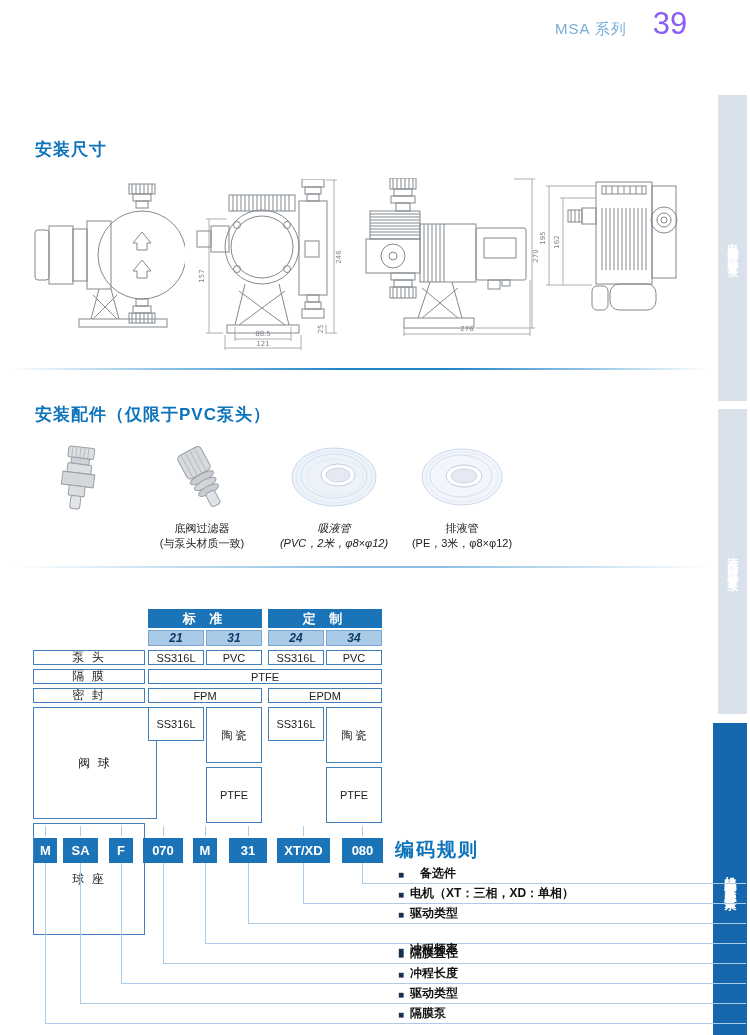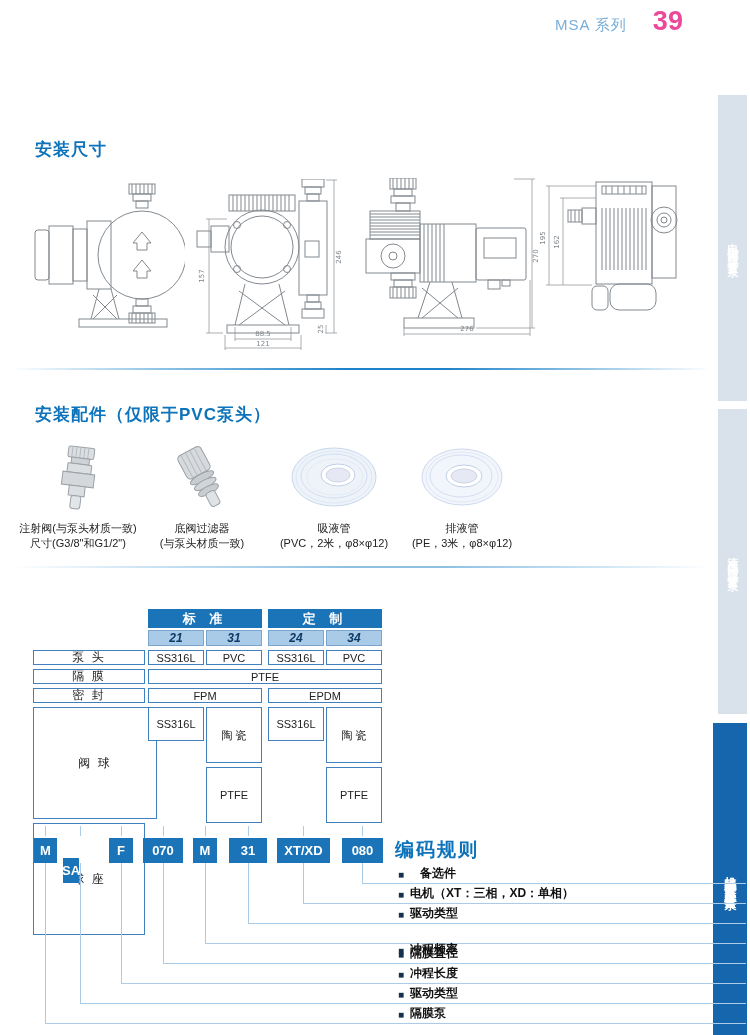--- a/index.html
+++ b/index.html
@@ -3,21 +3,21 @@
 <meta charset="utf-8">
 <style>
   * { margin:0; padding:0; box-sizing:border-box; }
   html,body { background:#ffffff; }
   body { font-family:"Liberation Sans","DejaVu Sans",sans-serif; }
   .page { position:relative; width:750px; height:1035px; background:#fff; overflow:hidden; }
 
   
   .hdr { position:absolute; left:555px; top:6px; display:flex; align-items:baseline; gap:26px; }
   .hdr .series { color:#77aed8; font-size:15px; letter-spacing:1px; }
-  .hdr .pageno { color:#ec4899; font-size:27px; font-weight:bold; }
+  .hdr .pageno { color:#8b5cf6; font-size:31px; font-weight:normal; }
 
   
   .sec-title { position:absolute; left:35px; color:#0d73ba; font-size:17px; font-weight:bold; letter-spacing:1px; }
 
   
   .divider { position:absolute; left:10px; width:700px; height:2px;
     background:linear-gradient(90deg, rgba(46,143,208,0) 0%, rgba(46,143,208,.55) 22%, #1e82c8 48%, #1e82c8 62%, rgba(46,143,208,.45) 85%, rgba(46,143,208,0) 100%); }
   .divider.faint { opacity:.5; }
 
   
@@ -228,29 +228,25 @@
     <ellipse cx="54" cy="32" rx="12" ry="7" fill="#e6e8f4" stroke="#cdd3ea"></ellipse>
   </svg>
   <svg class="acc-img" style="left:412px; top:443px;" width="100" height="70" viewBox="0 0 100 70">
     <ellipse cx="50" cy="34" rx="40" ry="28" fill="#f2f5fb" stroke="#ccd9ec"></ellipse>
     <ellipse cx="50" cy="34" rx="36" ry="25" fill="none" stroke="#e0e9f5"></ellipse>
     <ellipse cx="49" cy="33" rx="31" ry="21" fill="none" stroke="#d3e0f1"></ellipse>
     <ellipse cx="52" cy="33" rx="18" ry="11" fill="#ffffff" stroke="#c2cfe8"></ellipse>
     <ellipse cx="52" cy="33" rx="13" ry="7" fill="#e6e8f4" stroke="#cdd3ea"></ellipse>
   </svg>
 
-  <div class="acc-cap" style="left:16px; width:124px;">
-    <div>注射阀(与泵头材质一致)</div>
-    <div>尺寸(G3/8"和G1/2")</div>
-  </div>
   <div class="acc-cap" style="left:147px; width:110px;">
     <div>底阀过滤器</div>
     <div>(与泵头材质一致)</div>
   </div>
-  <div class="acc-cap" style="left:272px; width:124px;">
+  <div class="acc-cap" style="left:272px; width:124px;font-style:italic;">
     <div>吸液管</div>
     <div>(PVC，2米，φ8×φ12)</div>
   </div>
   <div class="acc-cap" style="left:400px; width:124px;">
     <div>排液管</div>
     <div>(PE，3米，φ8×φ12)</div>
   </div>
 
   <div class="divider faint" style="top:566px;"></div>
 
@@ -319,21 +315,21 @@
   <div class="cline" style="left:45px; top:826px; width:1px; height:10px;"></div>
   <div class="cline" style="left:80px; top:826px; width:1px; height:10px;"></div>
   <div class="cline" style="left:121px; top:826px; width:1px; height:10px;"></div>
   <div class="cline" style="left:163px; top:826px; width:1px; height:10px;"></div>
   <div class="cline" style="left:205px; top:826px; width:1px; height:10px;"></div>
   <div class="cline" style="left:248px; top:826px; width:1px; height:10px;"></div>
   <div class="cline" style="left:303px; top:826px; width:1px; height:10px;"></div>
   <div class="cline" style="left:362px; top:826px; width:1px; height:10px;"></div>
 
   <div class="code-box" style="left:34px; width:23px;">M</div>
-  <div class="code-box" style="left:63px; width:16px;margin-top:20px;">SA</div>
+  <div class="code-box" style="left:63px; width:35px;">SA</div>
   <div class="code-box" style="left:109px; width:24px;">F</div>
   <div class="code-box" style="left:143px; width:40px;">070</div>
   <div class="code-box" style="left:193px; width:24px;">M</div>
   <div class="code-box" style="left:229px; width:38px;">31</div>
   <div class="code-box" style="left:277px; width:53px;">XT/XD</div>
   <div class="code-box" style="left:342px; width:41px;">080</div>
 
   <div class="coding-title">编码规则</div>
 
   <div class="cline" style="left:45px; top:863px; width:1px; height:160px;"></div>

